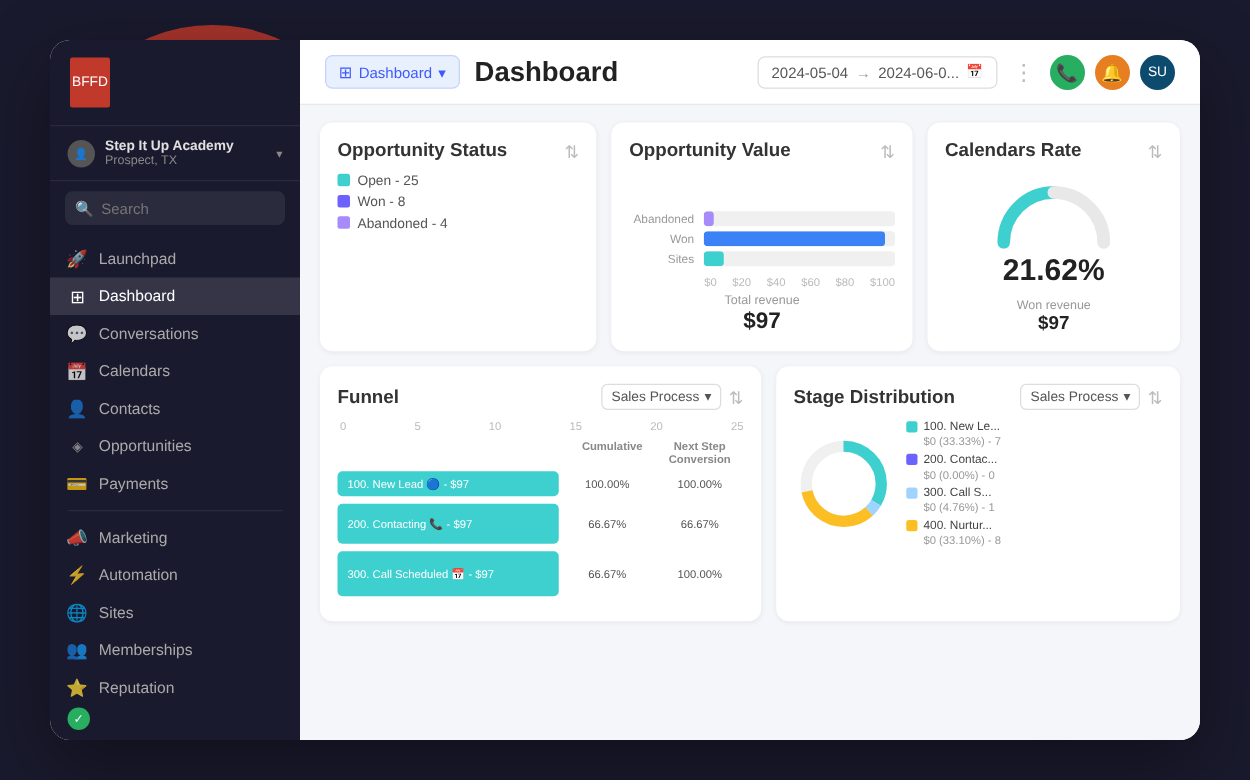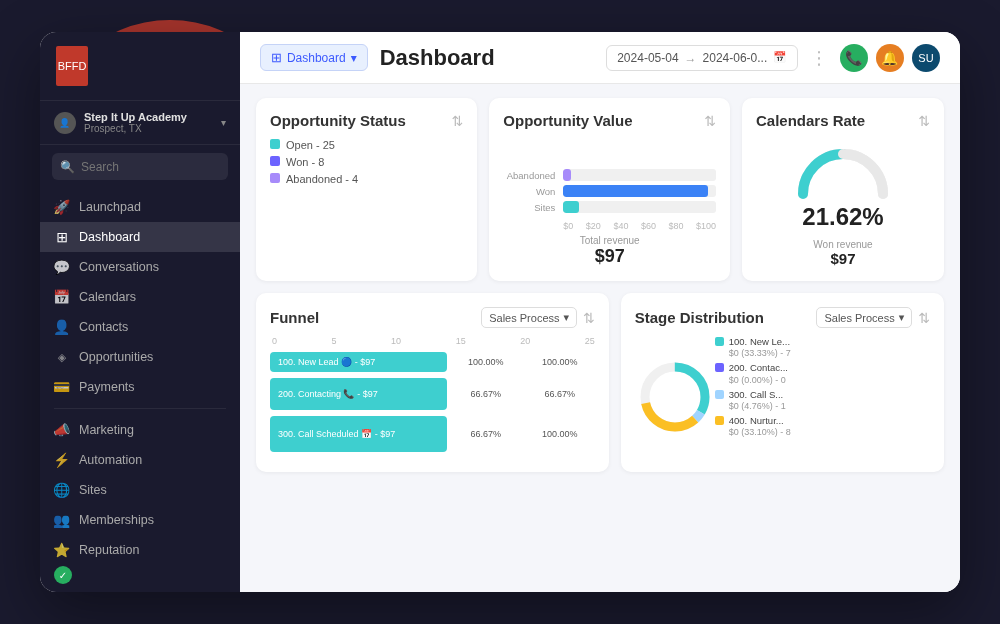--- a/index.html
+++ b/index.html
@@ -455,21 +455,22 @@
       font-size: 11px;
       color: #555;
       border: 1px solid #ddd;
       border-radius: 5px;
       padding: 3px 7px;
       cursor: pointer;
     }
 
     .stage-content {
       display: flex;
-      align-items: flex-end;
+      gap: 10px;
+      align-items: center;
     }
 
     .stage-donut {
       position: relative;
       width: 80px; height: 80px;
       flex-shrink: 0;
     }
 
     .stage-legend {
       display: flex;
@@ -728,20 +729,26 @@
 
             <div class="funnel-axis">
               <span>0</span>
               <span>5</span>
               <span>10</span>
               <span>15</span>
               <span>20</span>
               <span>25</span>
             </div>
 
+            <div style="display:flex;justify-content:flex-end;gap:0;font-size:9px;color:#888;font-weight:600;margin-bottom:5px;">
+              <span style="flex:1;"></span>
+              <span style="width:70px;text-align:center;">Cumulative</span>
+              <span style="width:70px;text-align:center;white-space:pre-line;">Next Step
+Conversion</span>
+            </div>
 
             <div style="margin-bottom:6px;">
               <div style="display:flex;align-items:center;gap:4px;">
                 <div class="funnel-bar-track" style="flex:1;height:20px;background:#3ecfcf;border-radius:4px;display:flex;align-items:center;padding-left:8px;">
                   <span style="font-size:9px;color:#fff;font-weight:500;">100. New Lead 🔵 - $97</span>
                 </div>
                 <span style="width:70px;text-align:center;font-size:9px;color:#555;">100.00%</span>
                 <span style="width:70px;text-align:center;font-size:9px;color:#555;">100.00%</span>
               </div>
             </div>

